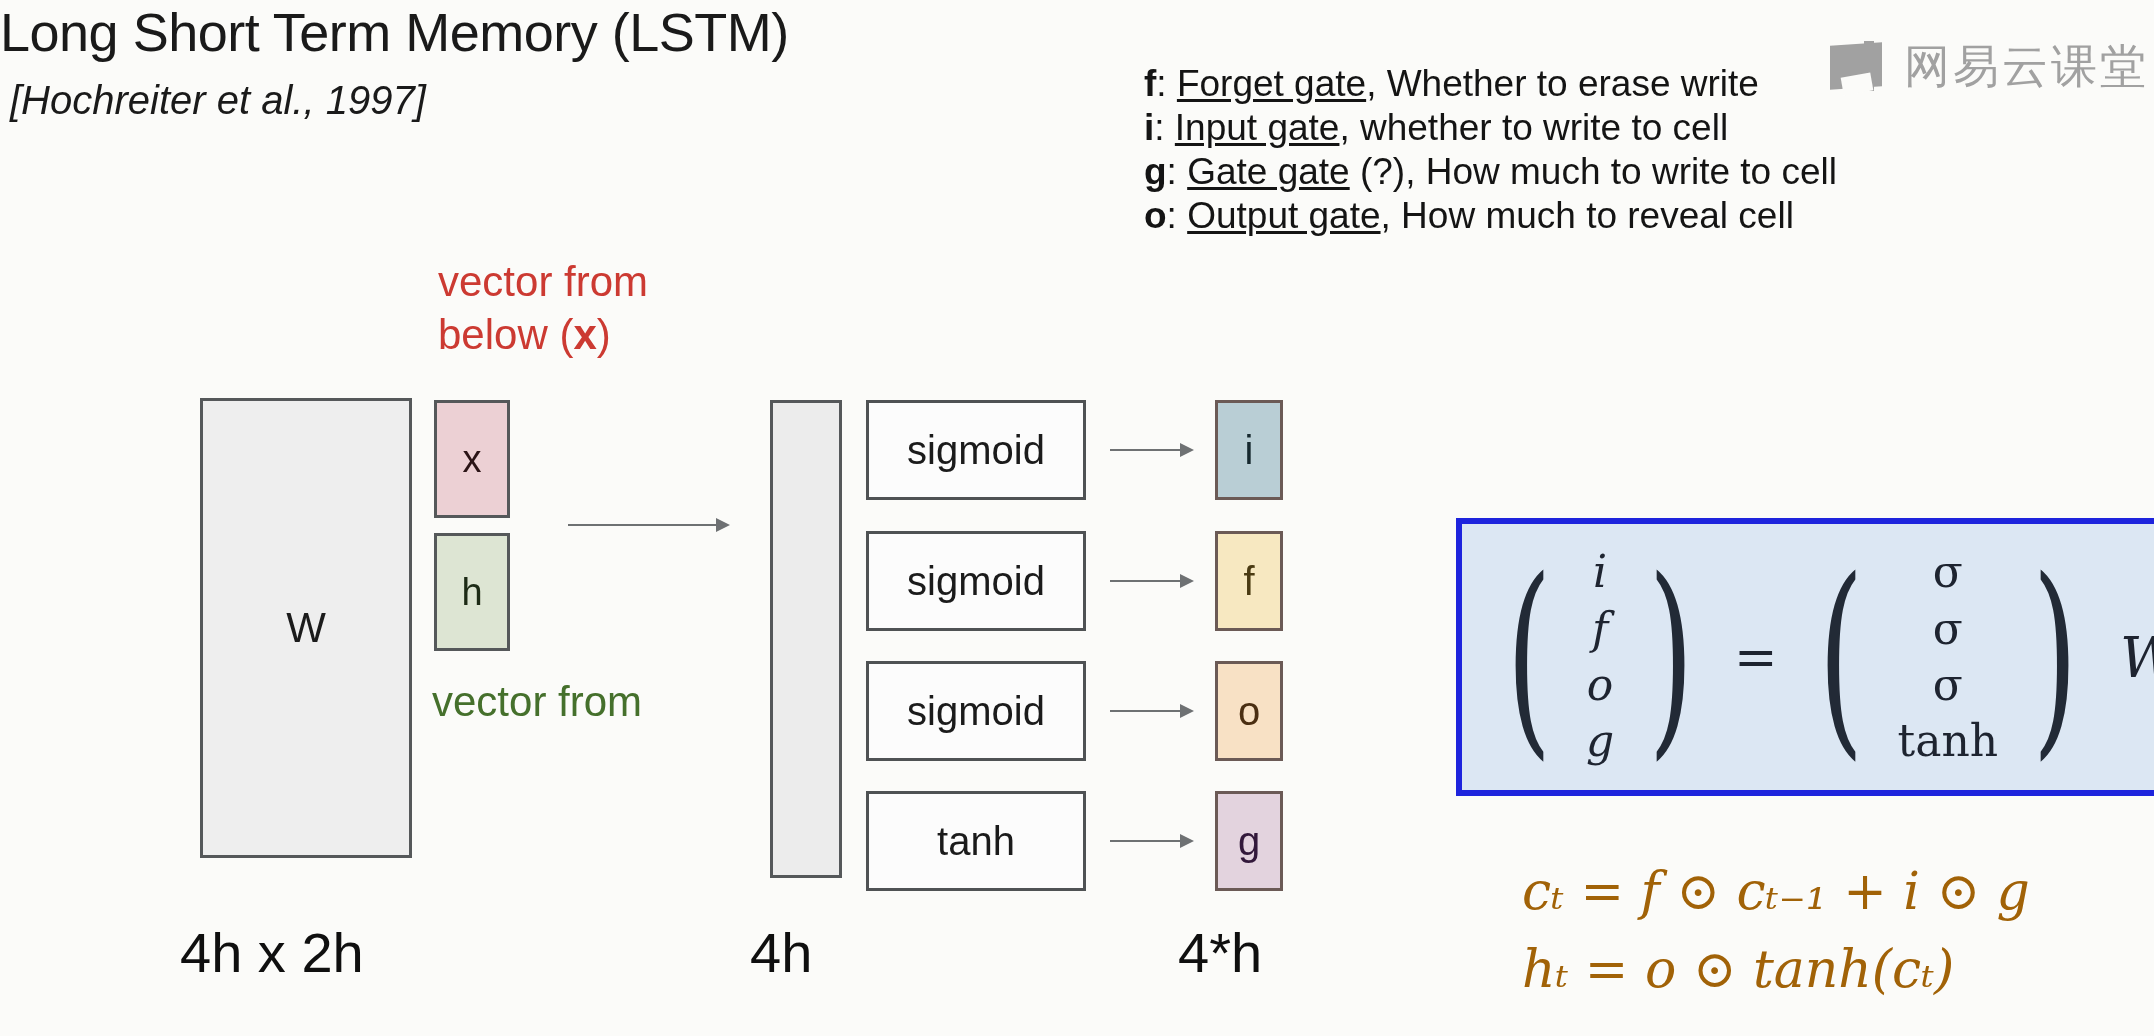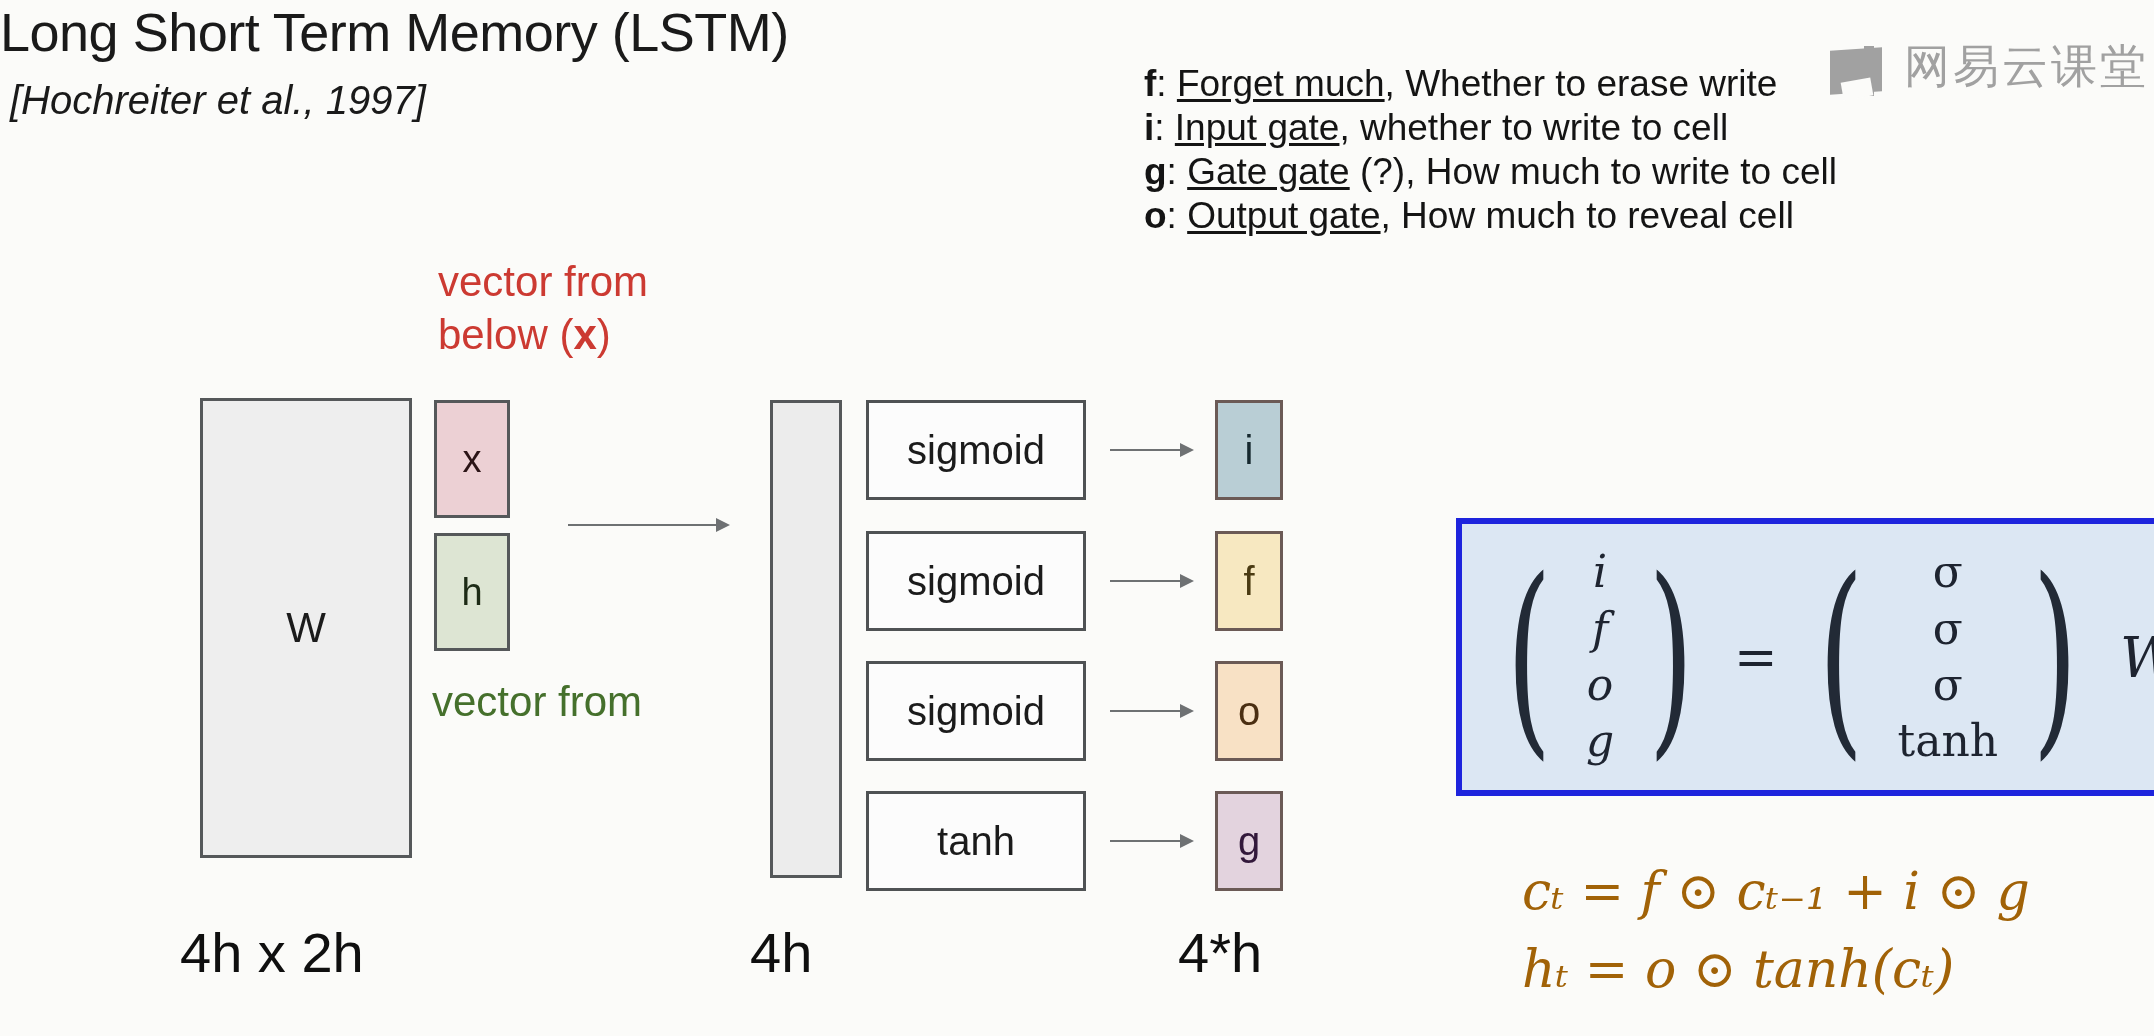--- a/index.html
+++ b/index.html
@@ -59,21 +59,21 @@
     text-decoration: underline;
     text-underline-offset: 3px;
   }
 
   
   #watermark {
     position: absolute;
     left: 1830px;
     top: 36px;
     display: flex;
-    align-items: flex-end;
+    align-items: center;
     gap: 10px;
     opacity: 0.92;
     pointer-events: none;
   }
   #watermark .wm-icon {
     width: 64px;
     height: 52px;
     position: relative;
   }
   #watermark .wm-icon .pg-back {
@@ -292,21 +292,21 @@
     <span class="wm-icon">
       <span class="pg-back"></span>
       <span class="pg-front"></span>
       <span class="pg-cut"></span>
     </span>
     <span class="wm-text">网易云课堂</span>
   </div>
 
   <div id="gate-legend">
     <div class="gate-line">
-      <span class="gate-key">f</span><span>: </span><span class="gate-name">Forget much</span><span>, Whether to erase write</span>
+      <span class="gate-key">f</span><span>: </span><span class="gate-name">Forget gate</span><span>, Whether to erase write</span>
     </div>
     <div class="gate-line">
       <span class="gate-key">i</span><span>: </span><span class="gate-name">Input gate</span><span>, whether to write to cell</span>
     </div>
     <div class="gate-line">
       <span class="gate-key">g</span><span>: </span><span class="gate-name">Gate gate</span><span> (?), How much to write to cell</span>
     </div>
     <div class="gate-line">
       <span class="gate-key">o</span><span>: </span><span class="gate-name">Output gate</span><span>, How much to reveal cell</span>
     </div>

